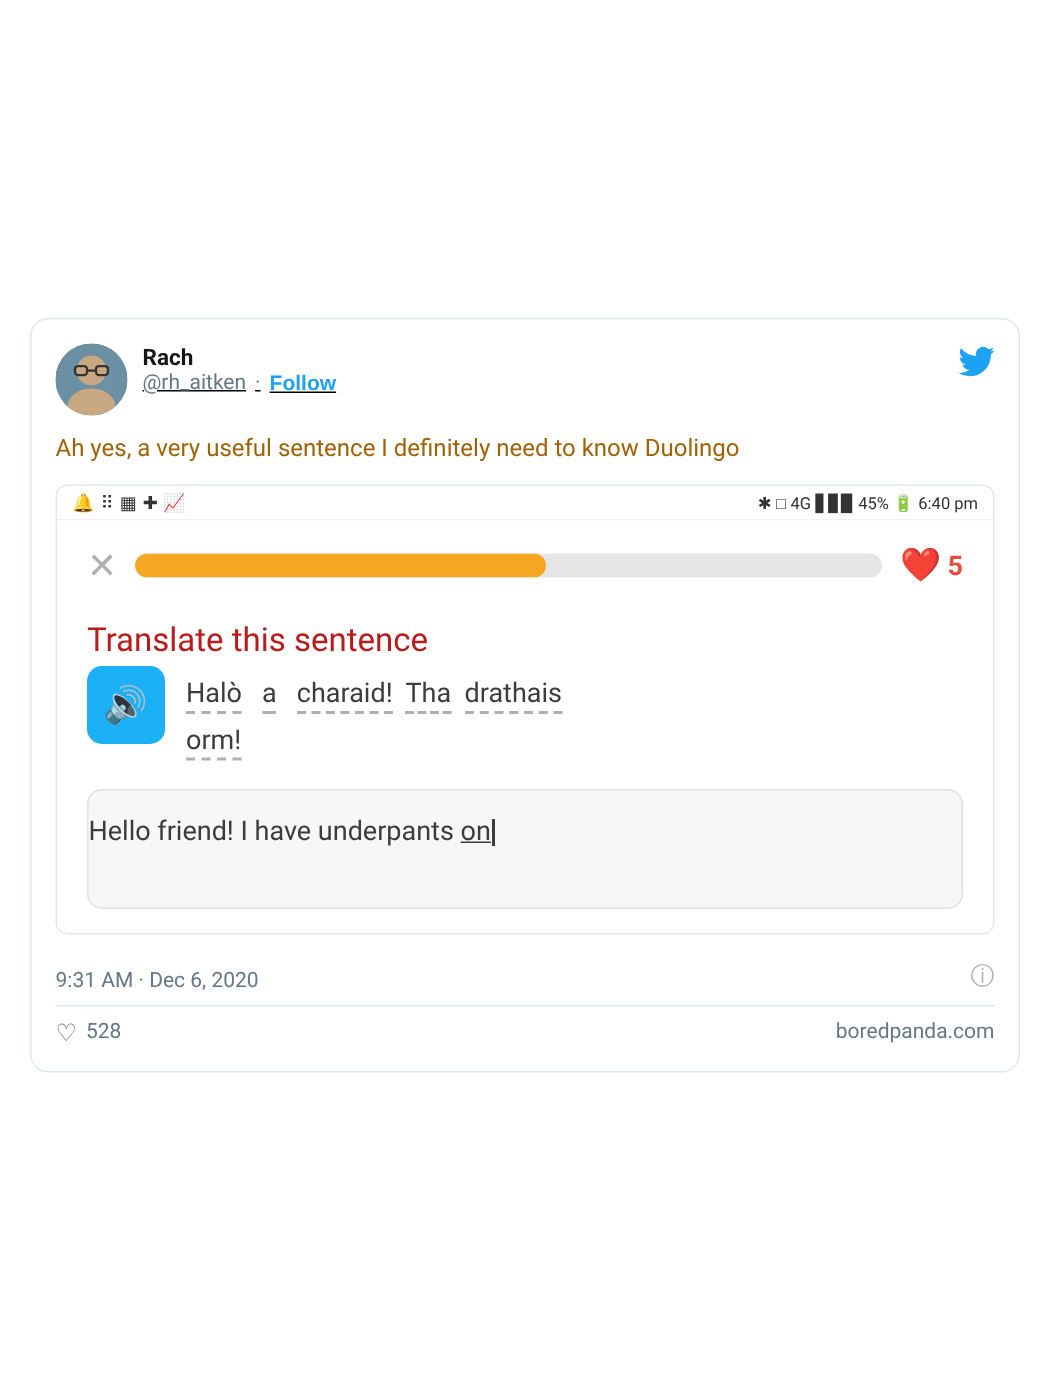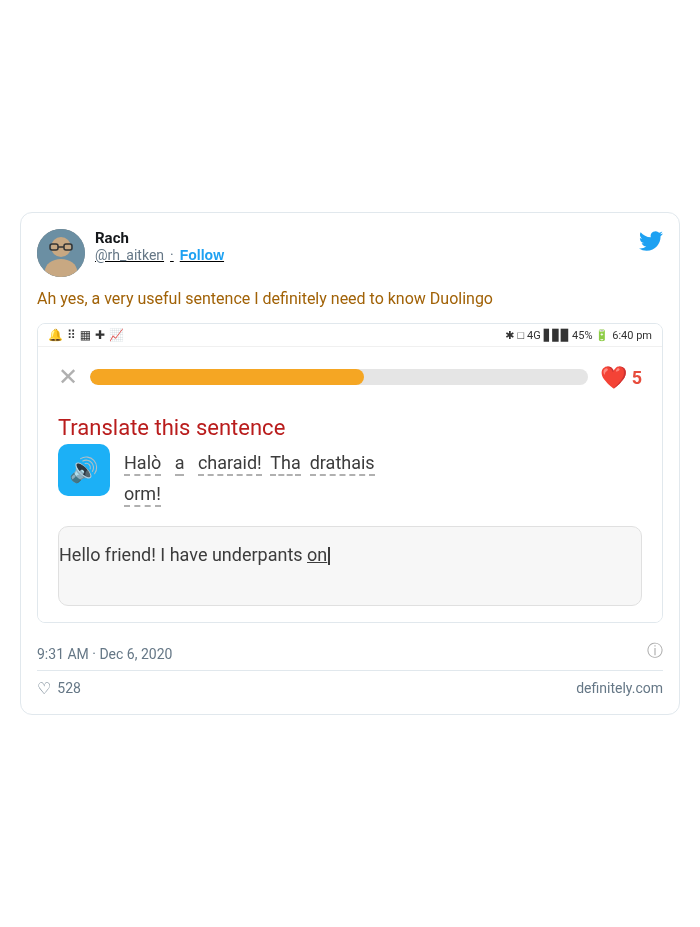--- a/index.html
+++ b/index.html
@@ -365,15 +365,15 @@
   <div class="tweet-footer">
     <span class="tweet-timestamp">9:31 AM · Dec 6, 2020</span>
     <span class="info-icon">ⓘ</span>
   </div>
 
   <div class="tweet-stats-row">
     <div class="like-row">
       <span class="heart-like">♡</span>
       <span>528</span>
     </div>
-    <span class="source-label">definitely.com</span>
+    <span class="source-label">boredpanda.com</span>
   </div>
 </div>
 
 </body></html>

